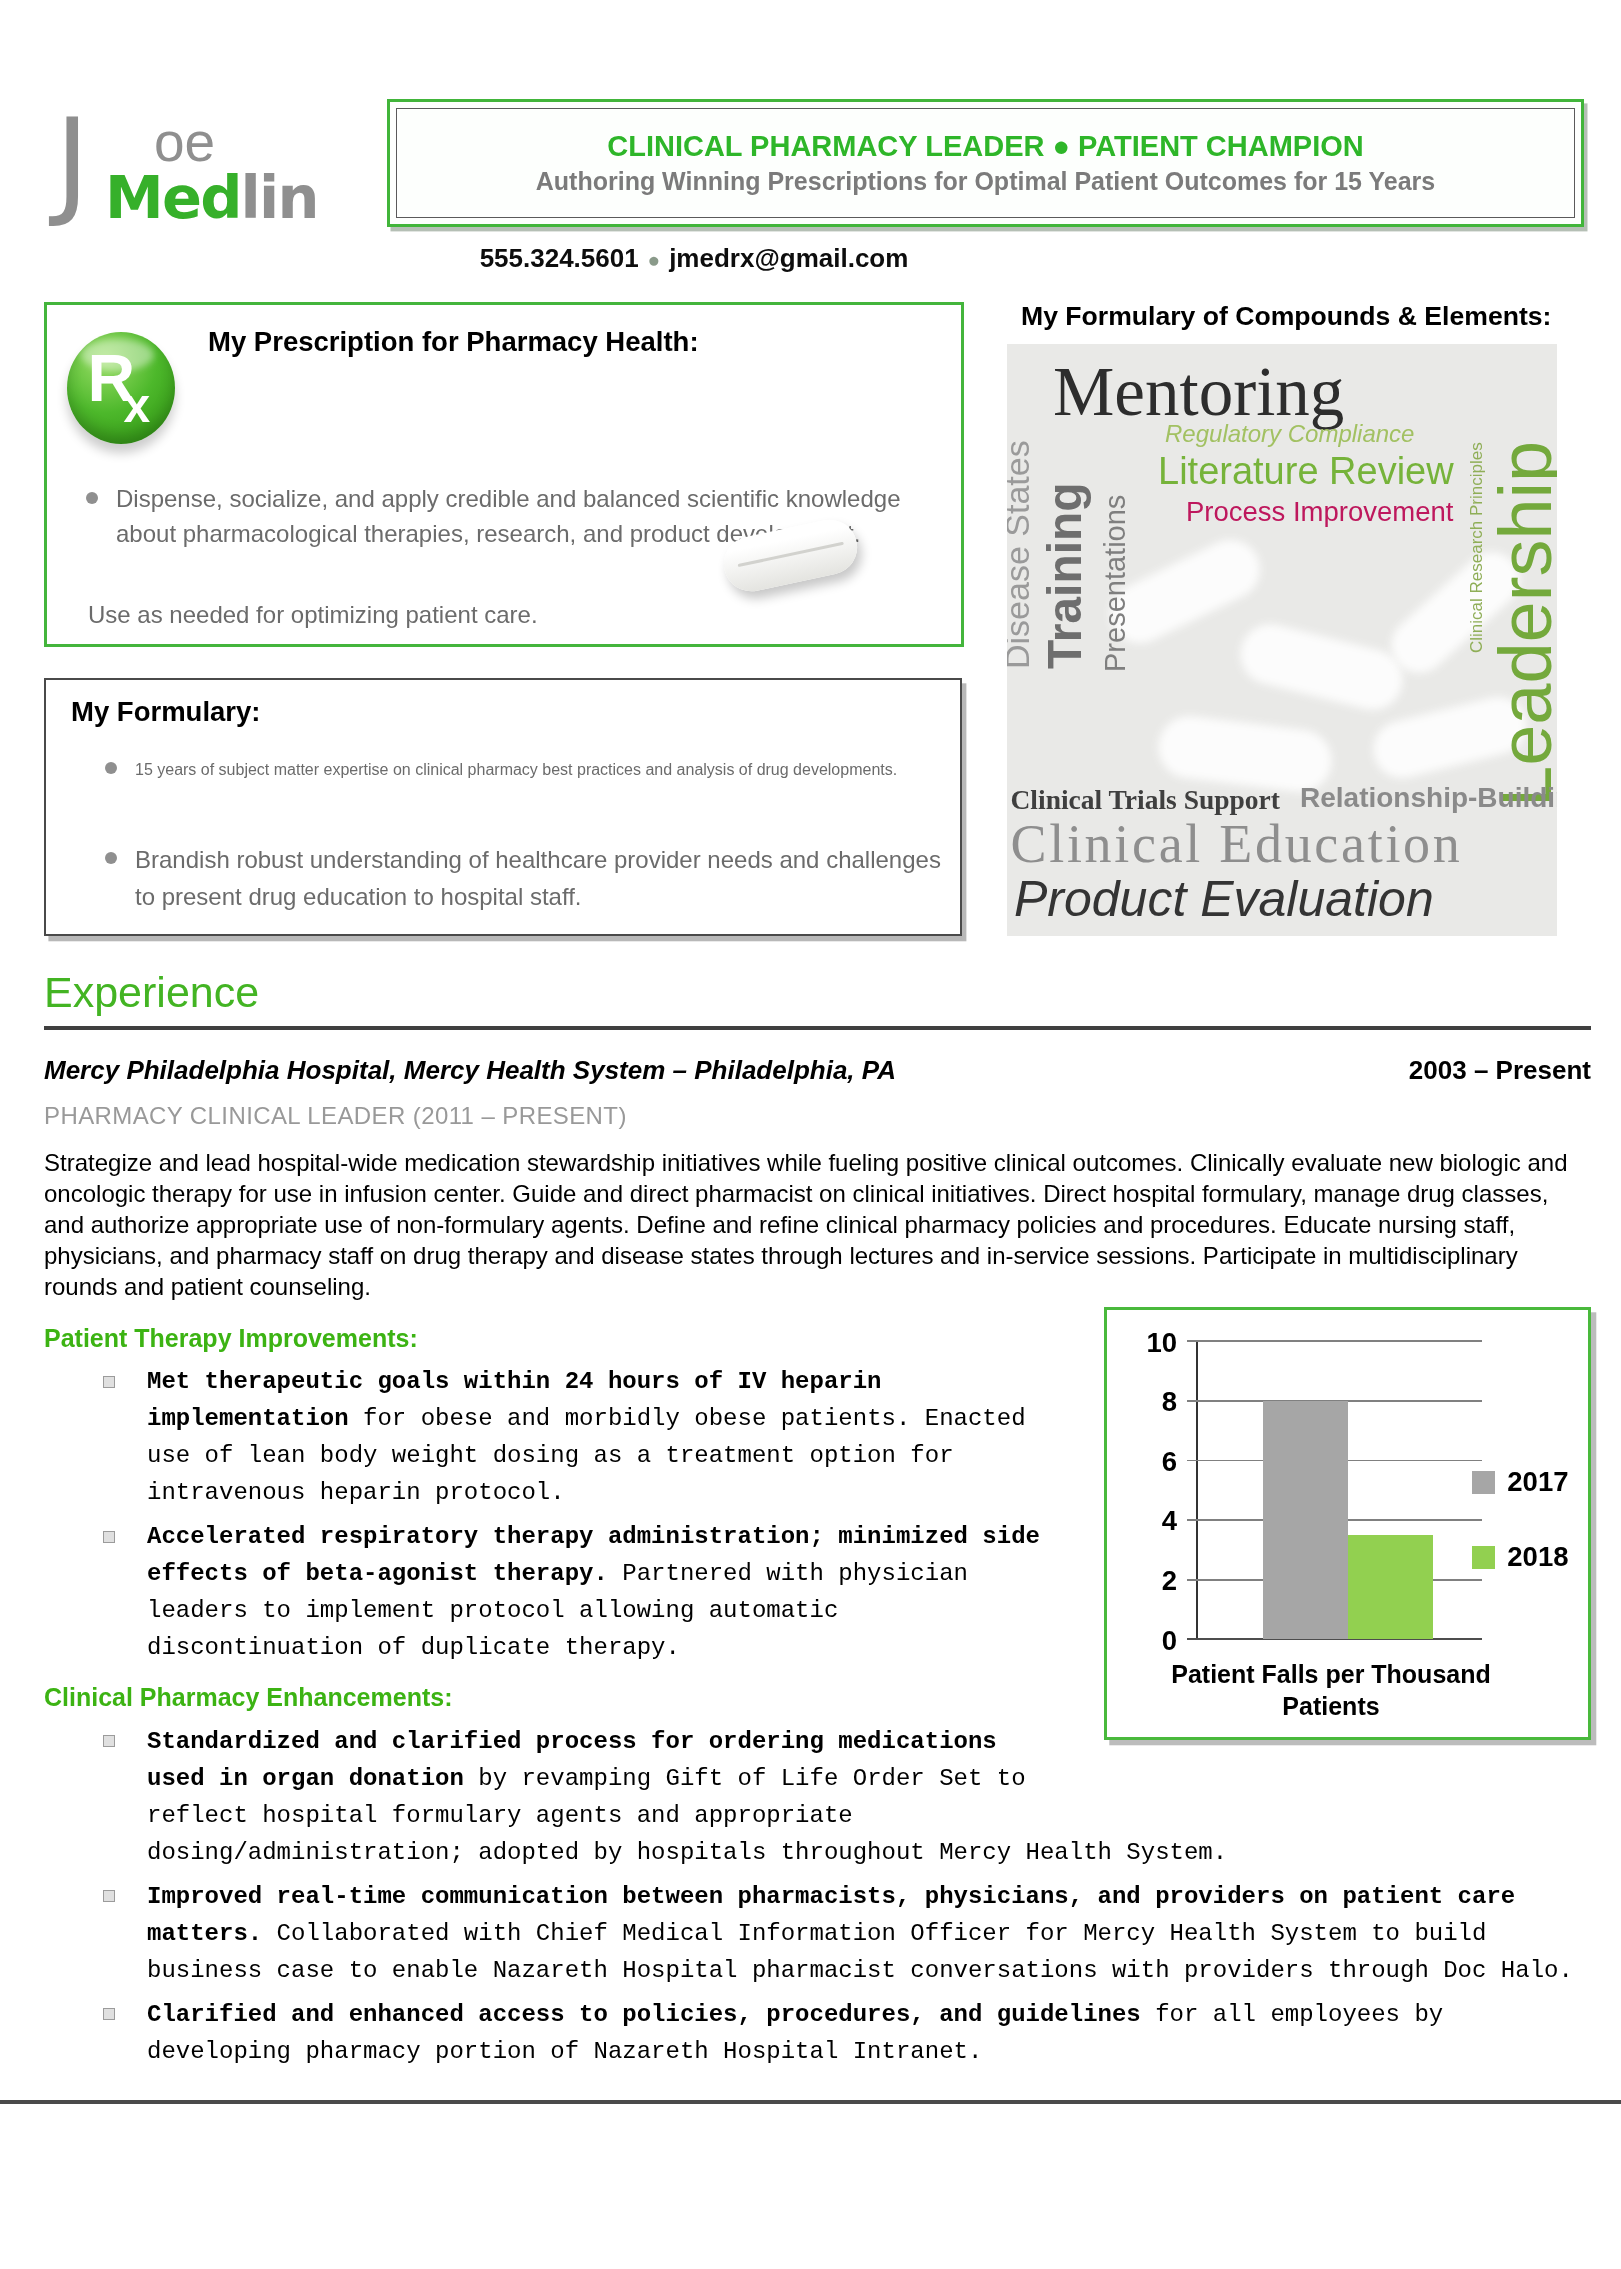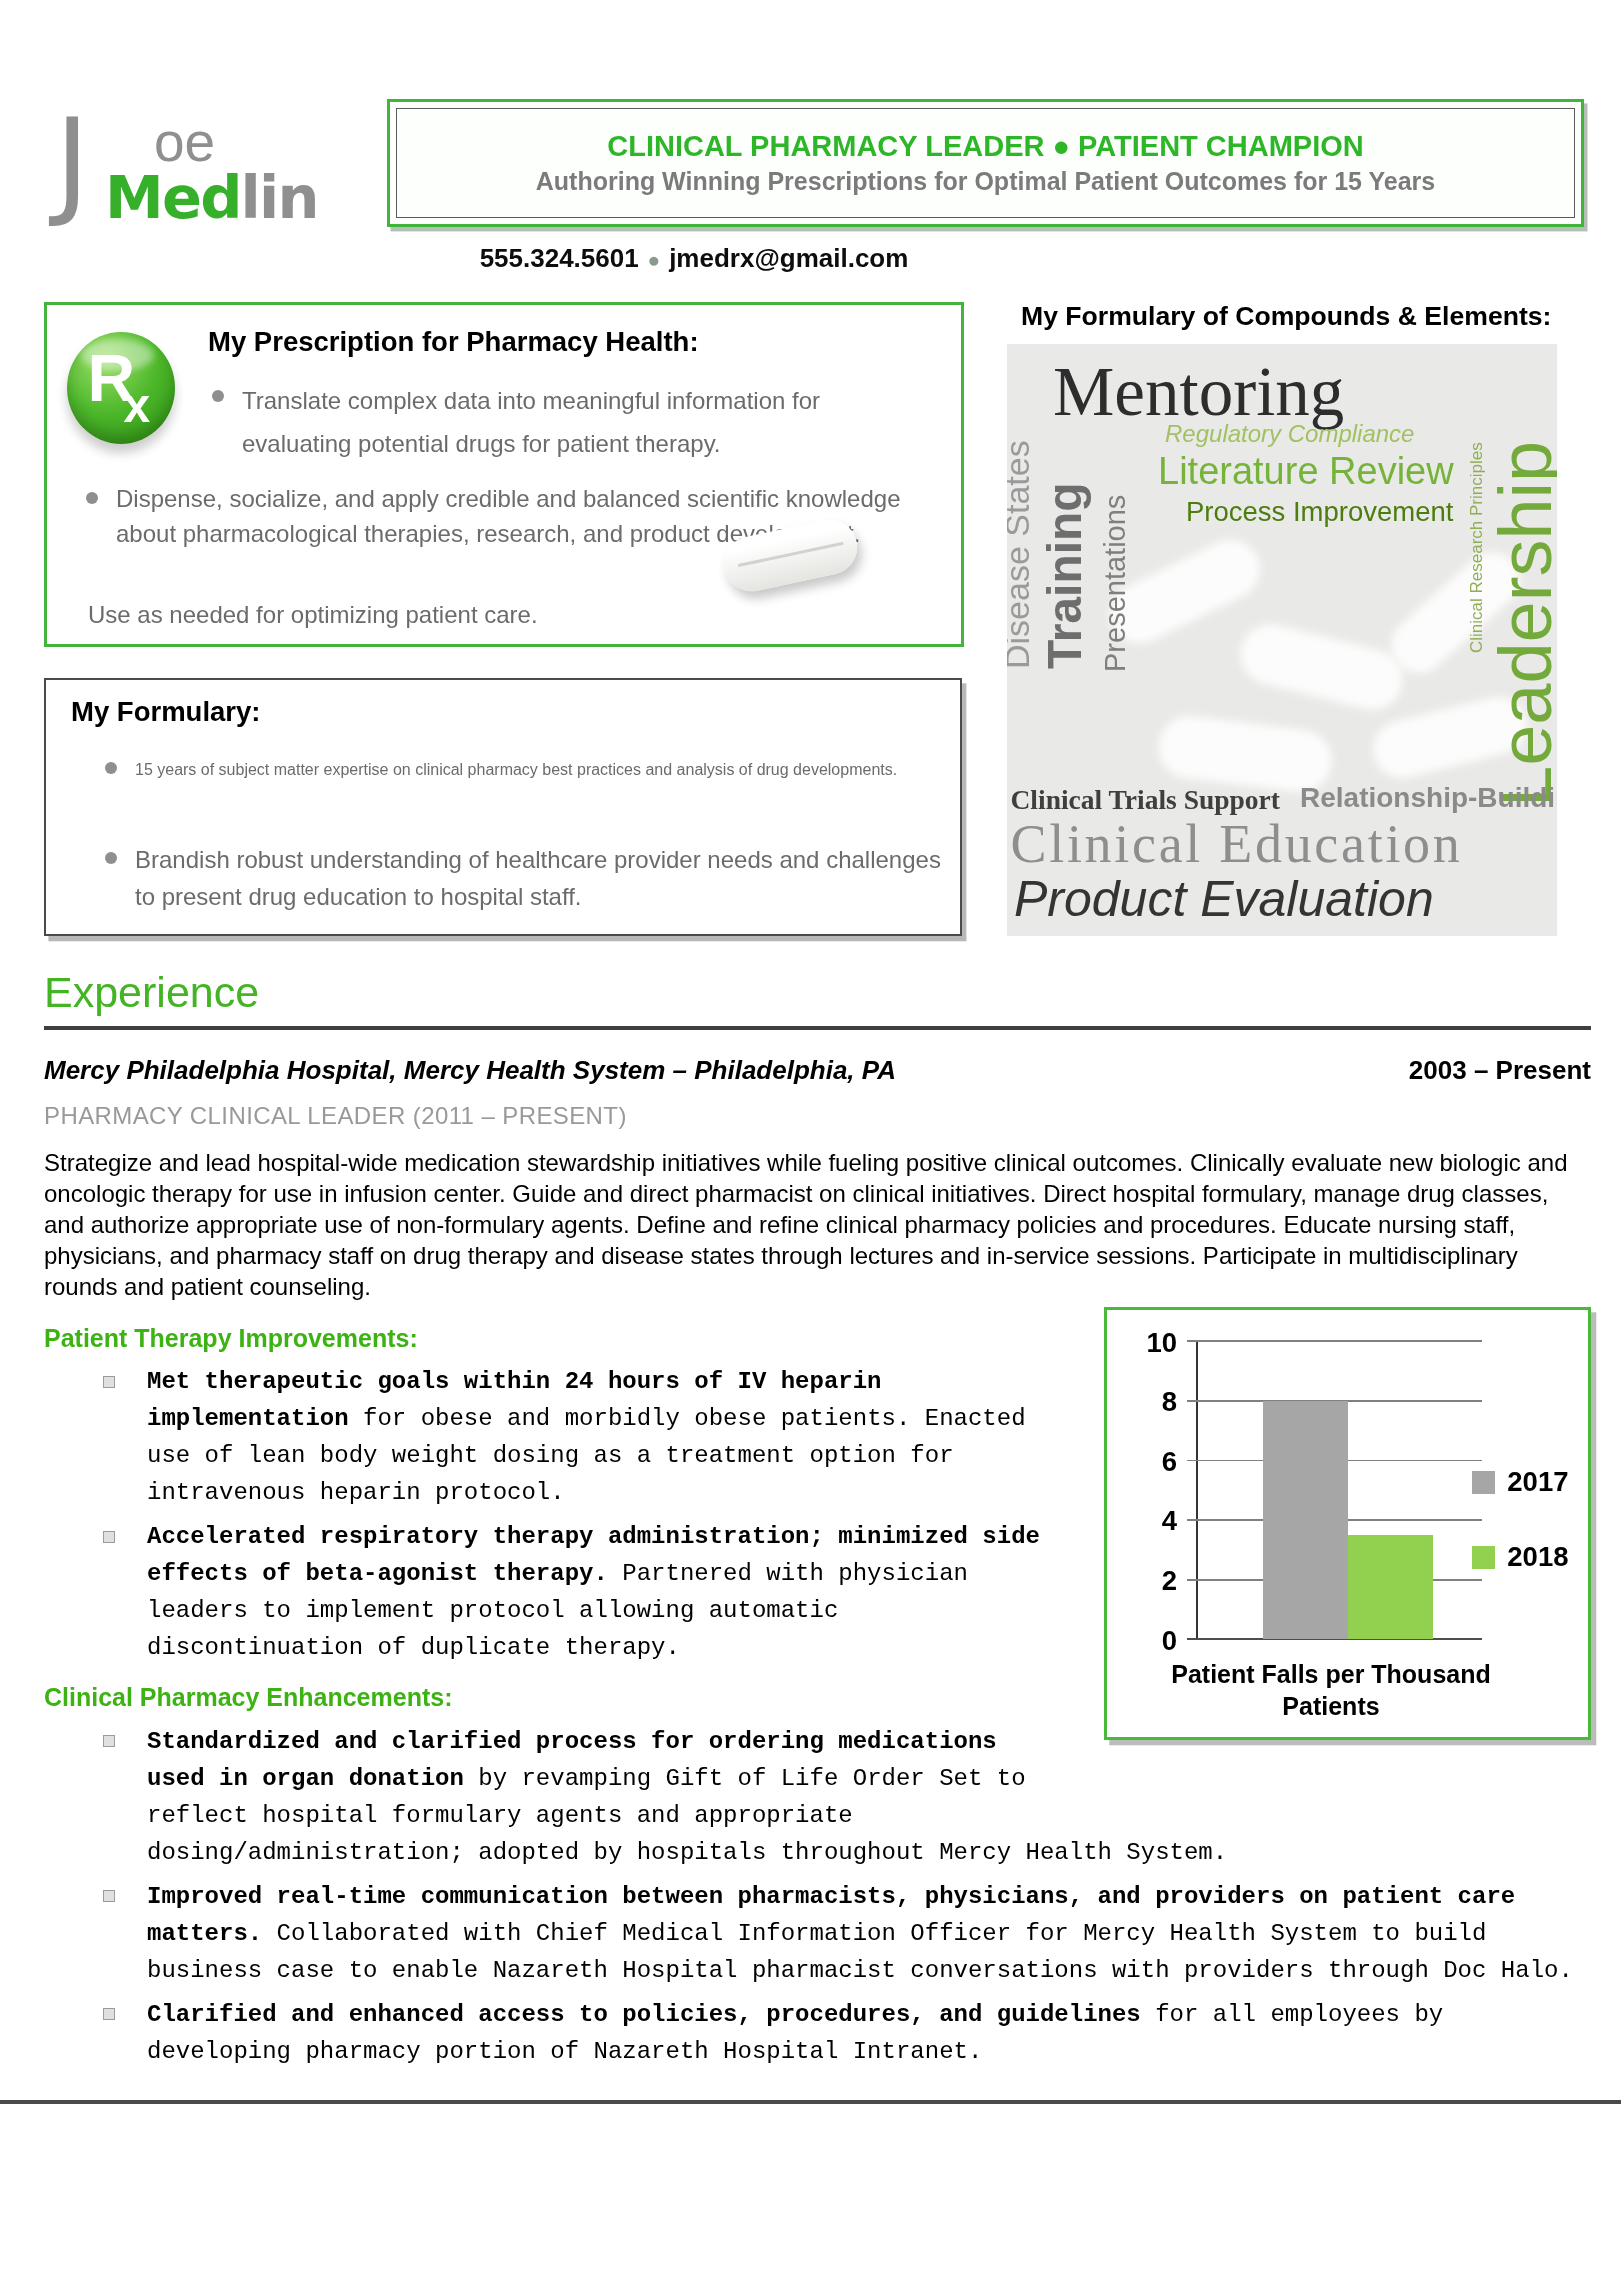--- a/index.html
+++ b/index.html
@@ -63,21 +63,21 @@
   .cloud-head { position:absolute; left:1021px; top:301px; font-size:26.6px; font-weight:700; color:#000; }
   .cloud { position:absolute; left:1007px; top:344px; width:550px; height:592px; background:#e9e9e7; overflow:hidden; }
   .cw { position:absolute; white-space:nowrap; line-height:1; }
   .vert { writing-mode:vertical-rl; transform:rotate(180deg); }
   .cw-mentoring { left:46px; top:14px; font-family:"Liberation Serif", serif; font-size:69px; color:#2d2d2d; }
   .cw-disease { left:-7px; top:32px; height:293px; font-size:34px; color:#9a9a9a; }
   .cw-training { left:34px; top:66px; height:259px; font-size:48px; font-weight:700; color:#6e6e6e; }
   .cw-presentations { left:94px; top:74px; height:254px; font-size:29px; color:#7f7f7f; }
   .cw-regulatory { left:158px; top:78px; font-size:24px; color:#a2c162; font-style:italic; }
   .cw-literature { left:151px; top:108px; font-size:38px; color:#76b33a; }
-  .cw-process { left:179px; top:154px; font-size:27.5px; color:#4d7c0f; }
+  .cw-process { left:179px; top:154px; font-size:27.5px; color:#be185d; }
   .cw-crp { left:461px; top:43px; height:266px; font-size:17px; color:#8fae57; }
   .cw-leadership { left:482px; top:46px; height:417px; font-size:74px; color:#74a93c; }
   .cw-cts { left:3.5px; top:442px; font-size:27.5px; font-weight:700; font-family:"Liberation Serif", serif; color:#3f3f3f; }
   .cw-rb { left:293px; top:440px; font-size:28px; font-weight:700; color:#8a8a8a; }
   .cw-ce { left:3.5px; top:473px; font-size:54px; font-family:"Liberation Serif", serif; color:#8e8e8e; letter-spacing:2.7px; }
   .cw-pe { left:7px; top:530px; font-size:50px; font-style:italic; color:#343434; }
   .pill { position:absolute; background:#ffffff; opacity:.88; border-radius:35px; filter:blur(4.4px); }
   .pl1 { left:98px; top:218px; width:160px; height:59px; transform:rotate(-26deg); }
   .pl2 { left:232px; top:293px; width:165px; height:60px; transform:rotate(14deg); }
   .pl3 { left:372px; top:241px; width:153px; height:55px; transform:rotate(-42deg); }
@@ -142,21 +142,20 @@
   <div class="contact">
     <span>555.324.5601</span><span class="sep">●</span><span>jmedrx@gmail.com</span>
   </div>
 
   <div class="rx-box">
     <div class="rx-icon">
       <span class="rx-r">R</span>
       <span class="rx-x">x</span>
     </div>
     <div class="rx-head">My Prescription for Pharmacy Health:</div>
-    <div class="rx-b1 dot-b gray-text">Translate complex data into meaningful information for evaluating potential drugs for patient therapy.</div>
     <div class="rx-b2 dot-b gray-text">Dispense, socialize, and apply credible and balanced scientific knowledge about pharmacological therapies, research, and product development.</div>
     <div class="rx-tag gray-text">Use as needed for optimizing patient care.</div>
     <div class="rx-pill"></div>
   </div>
 
   <div class="form-box">
     <div class="form-head">My Formulary:</div>
     <div class="fb1 dot-b gray-text">15 years of subject matter expertise on clinical pharmacy best practices and analysis of drug developments.</div>
     <div class="fb2 dot-b gray-text">Brandish robust understanding of healthcare provider needs and challenges to present drug education to hospital staff.</div>
   </div>

